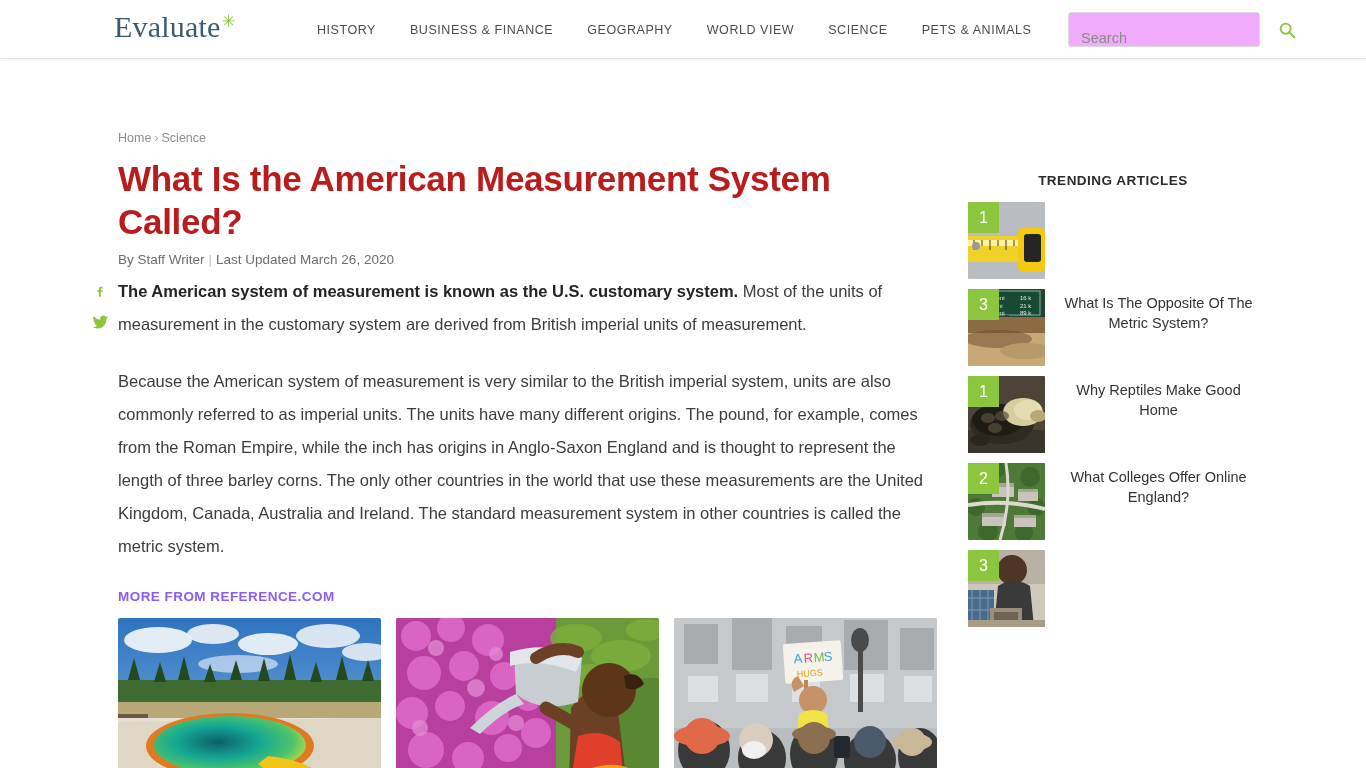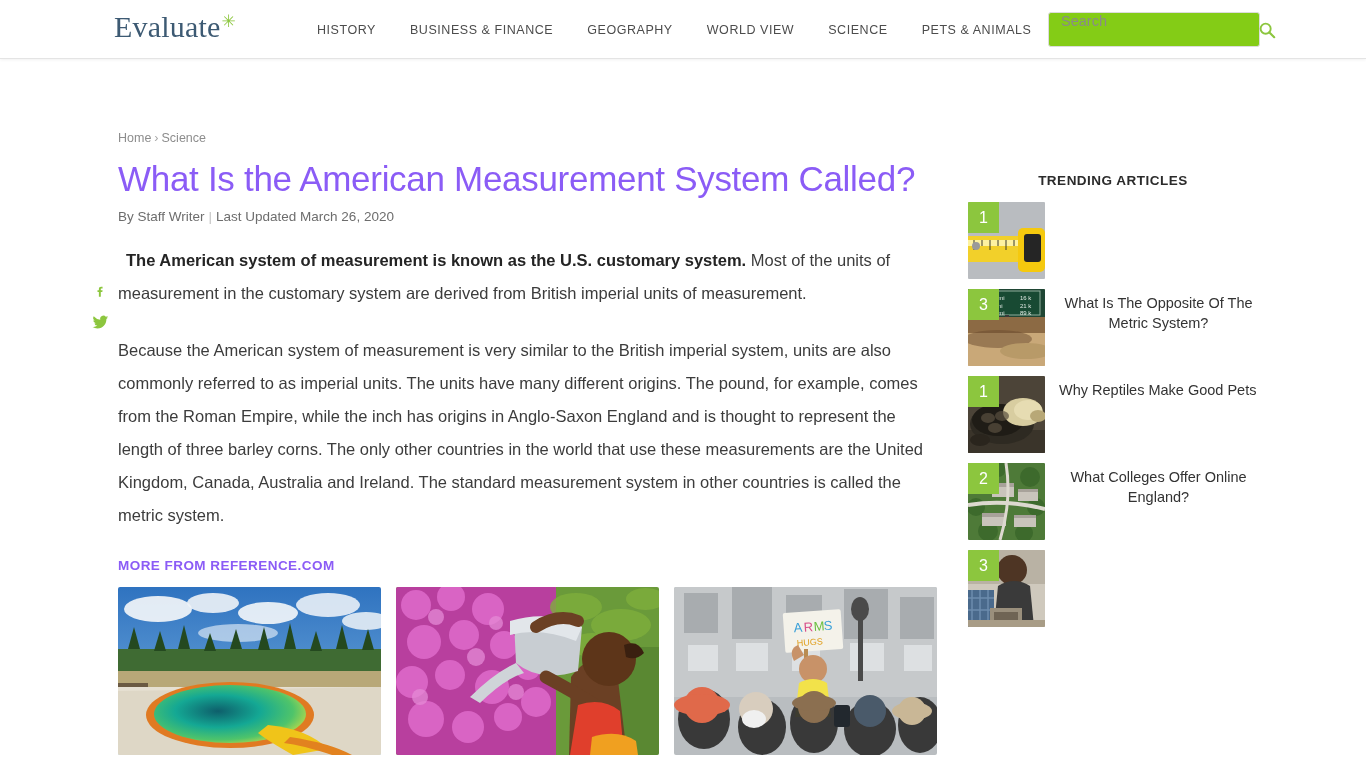--- a/index.html
+++ b/index.html
@@ -63,27 +63,27 @@
     padding: 0 17px;
     cursor: pointer;
     text-decoration: none;
     white-space: nowrap;
   }
 
   .search-wrap {
     position: absolute;
     right: 106px;
     top: 12px;
-    width: 212px;
+    width: 192px;
     height: 35px;
     border: 1px solid #dcdcdc;
     border-radius: 3px;
-    background: #84cc16;
-    display: flex;
-    align-items: flex-start;
+    background: #f0abfc;
+    display: flex;
+    align-items: flex-end;
   }
   .search-input {
     flex: 1;
     border: none;
     outline: none;
     font-size: 14.5px;
     color: #555;
     padding: 0 10px 0 12px;
     font-family: "Liberation Sans", sans-serif;
     background: transparent;
@@ -122,29 +122,29 @@
     color: #8d8d8d;
     margin-bottom: 12px;
   }
   .breadcrumb a { color: #8d8d8d; text-decoration: none; cursor: pointer; }
   .crumb-sep { margin: 0 3px; color: #a5a5a5; }
 
   
   .article-title {
     font-size: 35px;
     line-height: 43px;
-    font-weight: normal;
-    color: #8b5cf6;
+    font-weight: bold;
+    color: #b91c1c;
     letter-spacing: -0.3px;
     margin-bottom: 9px;
   }
   .byline {
     font-size: 13.5px;
     color: #6d6d6d;
-    margin-bottom: 20px;
+    margin-bottom: 8px;
   }
   .byline .sep { color: #c3c3c3; margin: 0 4px; }
 
   
   .social-rail {
     position: absolute;
     left: 88px;
     top: 225px;
     width: 24px;
     display: flex;
@@ -154,21 +154,21 @@
   }
   .social-icon { cursor: pointer; line-height: 0; }
 
   
   .article-body p {
     font-size: 16.5px;
     line-height: 33px;
     color: #3c3c3c;
   }
   .article-body p.lead { margin-bottom: 24px; }
-  .article-body b { color: #242424; font-weight: bold; margin-left: 8px; }
+  .article-body b { color: #242424; font-weight: bold; }
 
   
   .more-heading {
     font-size: 13.5px;
     font-weight: bold;
     letter-spacing: 0.45px;
     color: #8b5cf6;
     text-transform: uppercase;
     margin-top: 26px;
     margin-bottom: 14px;
@@ -519,21 +519,21 @@
           <ellipse cx="70" cy="40" rx="8" ry="6" fill="#b8a877"></ellipse>
           <g fill="#5a5040" opacity="0.7">
             <ellipse cx="20" cy="42" rx="7" ry="5"></ellipse>
               <ellipse cx="34" cy="40" rx="7" ry="5"></ellipse>
             <ellipse cx="27" cy="52" rx="7" ry="5"></ellipse>
           </g>
           <ellipse cx="12" cy="64" rx="10" ry="6" fill="#2a251d"></ellipse>
         </svg>
       <div class="trend-badge">1</div></div>
 
-      <div class="trend-title">Why Reptiles Make Good Pets</div>
+      <div class="trend-title">Why Reptiles Make Good Home</div>
     </div>
 
     <div class="trend-item">
       <div class="trend-thumb">
         <svg width="77" height="77" viewBox="0 0 77 77">
           <rect width="77" height="77" fill="#4e7a38"></rect>
           <g fill="#3d6a2c">
             <circle cx="10" cy="12" r="9"></circle>
               <circle cx="30" cy="6" r="8"></circle>
               <circle cx="62" cy="14" r="10"></circle>

